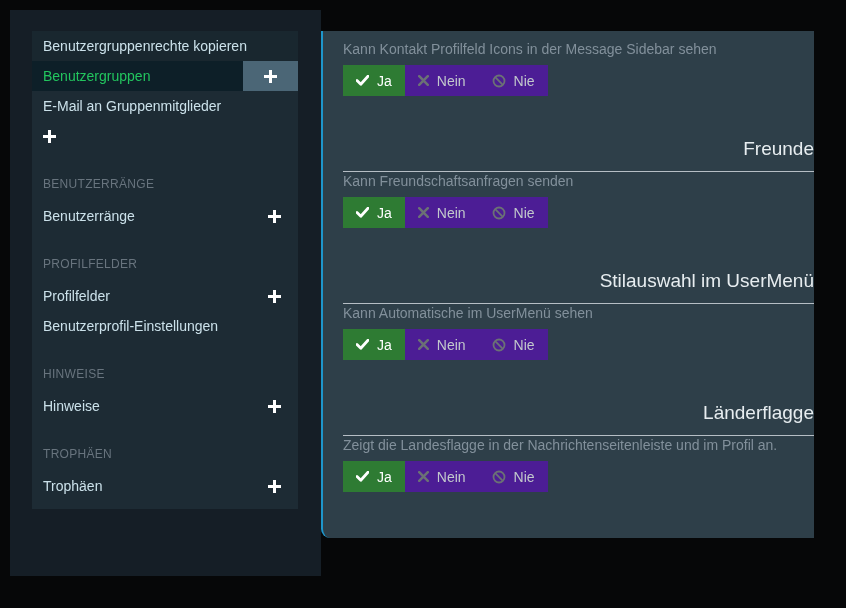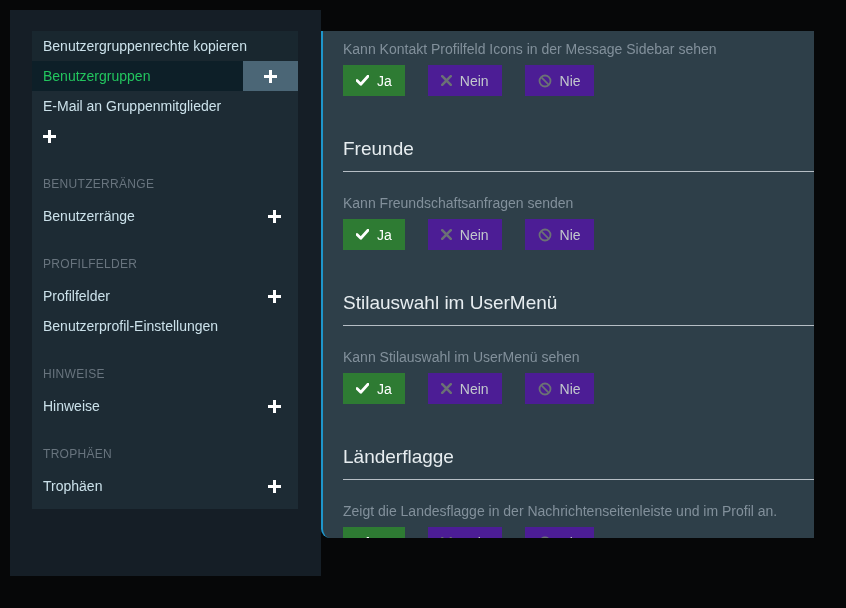--- a/index.html
+++ b/index.html
@@ -74,29 +74,29 @@
     overflow: hidden;
   }
   .section-heading {
     margin-top: 40px;
     font-size: 19px;
     line-height: 26px;
     font-weight: 400;
     color: #e7edf0;
     padding-bottom: 9px;
     border-bottom: 1px solid #b6bec5;
+    text-align: right;
   }
   .perm-label {
-    margin-top: 22px;
     font-size: 14px;
     line-height: 19px;
     color: #82909b;
   }
   .section.first .perm-label { margin-top: 9px; }
-  .btn-row { margin-top: 6px; display: flex; gap: 23px; }
+  .btn-row { margin-top: 6px; display: flex; gap: 0; }
   .opt-btn {
     height: 31px;
     padding: 0 13px;
     display: inline-flex;
     align-items: center;
     gap: 8px;
     font-size: 14px;
     font-family: inherit;
     background: #4c1d95;
     color: #c2c8cc;
@@ -243,21 +243,21 @@
               <circle cx="7" cy="7" r="5.5" fill="none" stroke="currentColor" stroke-width="1.8"></circle>
               <path d="M3.2 3.2l7.6 7.6" stroke="currentColor" stroke-width="1.8"></path>
             </svg>
           </span>
           <span>Nie</span>
         </button>
       </div>
     </section>
     <section class="section">
       <h2 class="section-heading">Stilauswahl im UserMenü</h2>
-      <div class="perm-label">Kann Stilauswahl im UserMenü sehen</div>
+      <div class="perm-label">Kann Automatische im UserMenü sehen</div>
       <div class="btn-row">
         <button class="opt-btn selected">
           <span class="icon">
             <svg width="13" height="11" viewBox="0 0 13 11">
               <path d="M1 5.5 4.8 9.2 12 1.2" fill="none" stroke="currentColor" stroke-width="2.8" stroke-linecap="round" stroke-linejoin="round"></path>
             </svg>
           </span>
           <span>Ja</span>
         </button>
         <button class="opt-btn">

